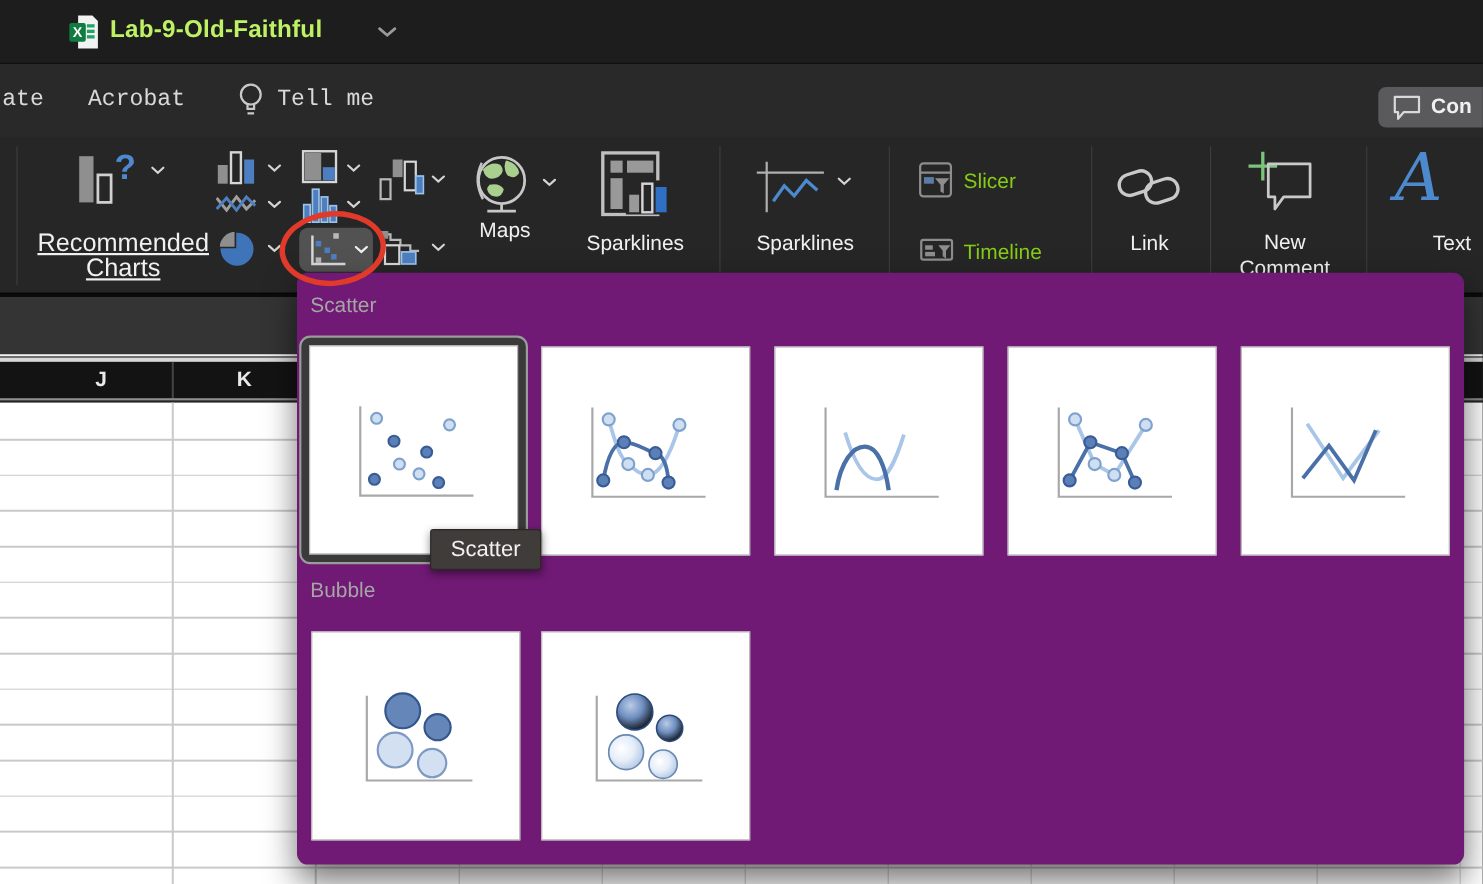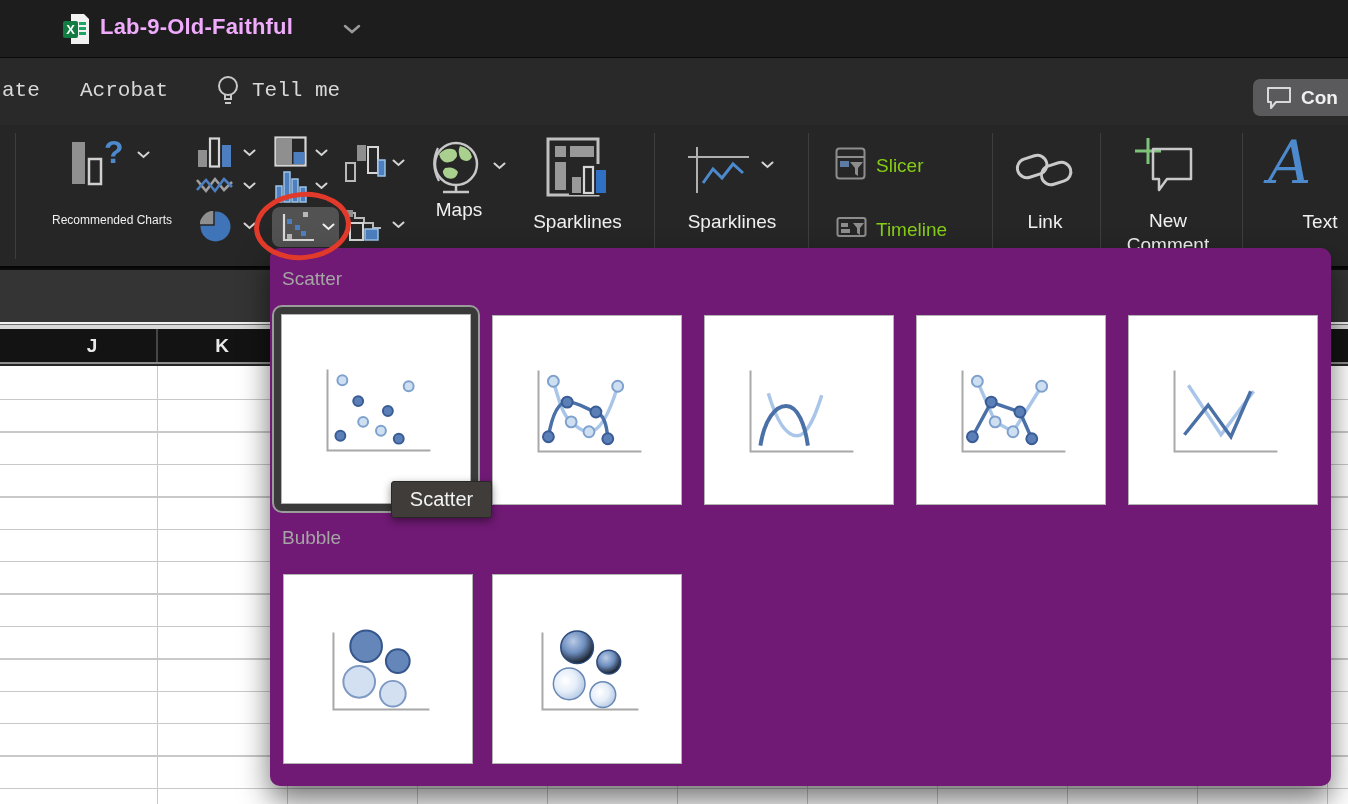--- a/index.html
+++ b/index.html
@@ -3,34 +3,34 @@
 <meta charset="utf-8">
 <style>
   * { margin:0; padding:0; box-sizing:border-box; }
   html,body { width:1348px; height:804px; overflow:hidden; background:#262626;
               font-family:"Liberation Sans", sans-serif; }
   #app { position:relative; width:1348px; height:804px; overflow:hidden; }
   .abs { position:absolute; }
 
   
   #titlebar { left:0; top:0; width:1348px; height:57px; background:#1d1d1d; z-index:10; }
-  #doc-title { left:100px; top:14px; font-size:22px; font-weight:bold; color:#f0abfc; letter-spacing:.2px; }
+  #doc-title { left:100px; top:14px; font-size:22px; font-weight:bold; color:#bef264; letter-spacing:.2px; }
 
   
   #tabrow { left:0; top:57px; width:1348px; height:68px; background:#292929; border-top:1px solid #0a0a0a; z-index:10; }
   .tab { font-size:21px; color:#d9d9d9; top:21px;font-family:Liberation Mono, monospace; }
   #comments-btn { left:1253px; top:21px; height:37px; width:120px; background:#5a5a5c; border-radius:7px;
                   display:flex; align-items:center; gap:9px; padding-left:13px; border:none; }
   #comments-btn span { font-size:19px; color:#f0f0f0; font-weight:600; }
 
   
   #ribbon { left:0; top:125px; width:1348px; height:143px; background:#262626; border-bottom:2px solid #060606; z-index:10; }
   .divider { position:absolute; top:8px; width:1px; height:126px; background:#3e3e3e; }
   .rlabel { position:absolute; font-size:19px; color:#f0f0f0; text-align:center; }
-  .rlabel.small { font-size:12px; line-height:23px; }
+  .rlabel.small { font-size:23px; line-height:23px;text-decoration:underline; }
   .rlabel.gray { color:#84cc16; text-align:left; }
   .rbtn { position:absolute; background:none; border:none; cursor:default; }
   #scatter-ribbon-btn { left:272px; top:82px; width:67px; height:40px; background:#525252; border-radius:8px;
                         display:flex; align-items:center; justify-content:space-evenly; border:none; }
 
   
   #red-ellipse { left:254px; top:192px; width:97px; height:68px; border:5px solid #e13a2b;
                  border-radius:50%; transform:rotate(-5deg); z-index:70; }
 
   

